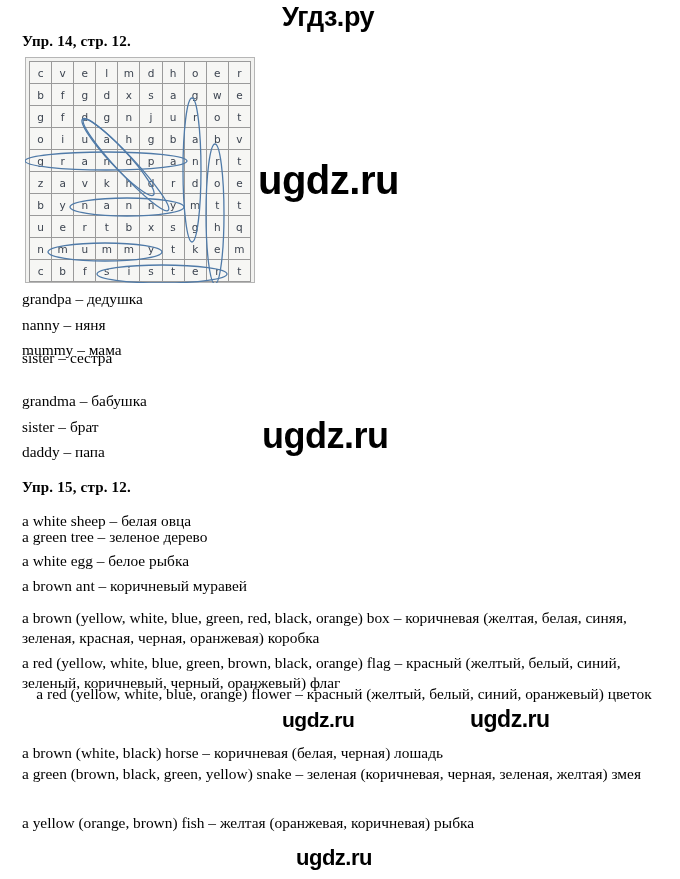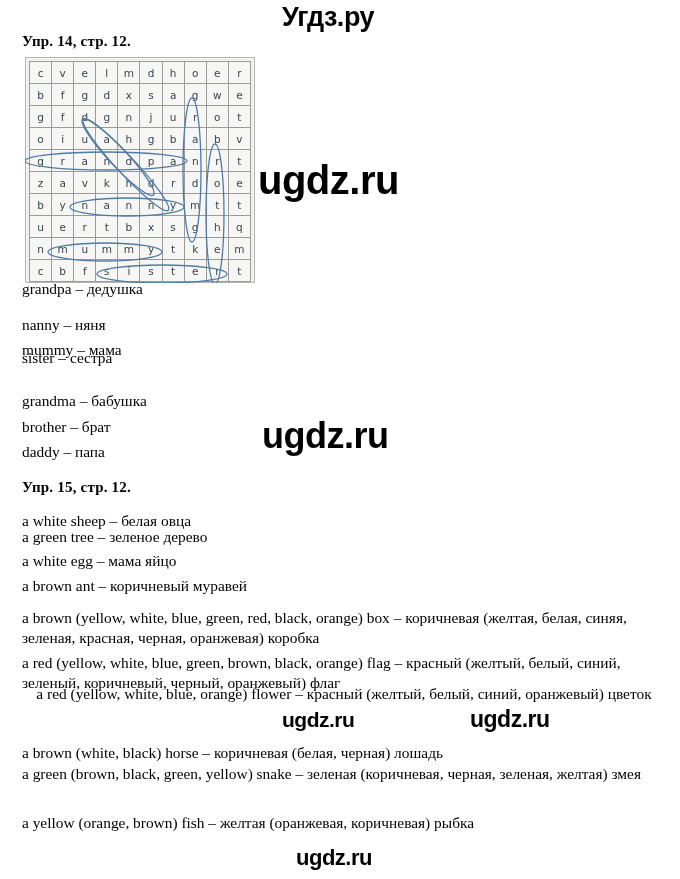--- a/index.html
+++ b/index.html
@@ -249,34 +249,34 @@
       <ellipse cx="93" cy="100" rx="52" ry="9" transform="rotate(47 93 100)"></ellipse>
 
       <ellipse cx="167" cy="113" rx="9" ry="72"></ellipse>
 
       <ellipse cx="190" cy="157" rx="9" ry="70"></ellipse>
     </g>
   </svg>
 </div>
 
 <div id="ex14-answers">
-    <div class="line" style="top: 280px;">grandpa – дедушка</div>
+    <div class="line" style="top: 290px;">grandpa – дедушка</div>
     <div class="line" style="top: 315.5px;">nanny – няня</div>
     <div class="line" style="top: 341px;">mummy – мама</div>
     <div class="line" style="top: 349px;">sister – сестра</div>
     <div class="line" style="top: 392px;">grandma – бабушка</div>
-    <div class="line" style="top: 417.5px;">brother – брат</div>
+    <div class="line" style="top: 417.5px;">sister – брат</div>
     <div class="line" style="top: 443px;">daddy – папа</div>
   </div>
 
 <div class="ex-title" id="title-15">Упр. 15, стр. 12.</div>
 <div id="ex15-short">
     <div class="line" style="top: 503px; margin-top: 9px;">a white sheep – белая овца</div>
     <div class="line" style="top: 527.5px;">a green tree – зеленое дерево</div>
-    <div class="line" style="top: 552px;">a white egg – мама яйцо</div>
+    <div class="line" style="top: 552px;">a white egg – белое рыбка</div>
     <div class="line" style="top: 576.5px;">a brown ant – коричневый муравей</div>
   </div>
 <div id="ex15-long">
     <div class="para" style="top: 601px; margin-top: 7px;">a brown (yellow, white, blue, green, red, black, orange) box – коричневая (желтая, белая, синяя, зеленая, красная, черная, оранжевая) коробка</div>
     <div class="para" style="top: 653px;">a red (yellow, white, blue, green, brown, black, orange) flag – красный (желтый, белый, синий, зеленый, коричневый, черный, оранжевый) флаг</div>
     <div class="para" style="top: 684px; text-align: center;">a red (yellow, white, blue, orange) flower – красный (желтый, белый, синий, оранжевый) цветок</div>
     <div class="para" style="top: 743px;">a brown (white, black) horse – коричневая (белая, черная) лошадь</div>
     <div class="para" style="top: 764px;">a green (brown, black, green, yellow) snake – зеленая (коричневая, черная, зеленая, желтая) змея</div>
     <div class="para" style="top: 813px;">a yellow (orange, brown) fish – желтая (оранжевая, коричневая) рыбка</div>
   </div>

